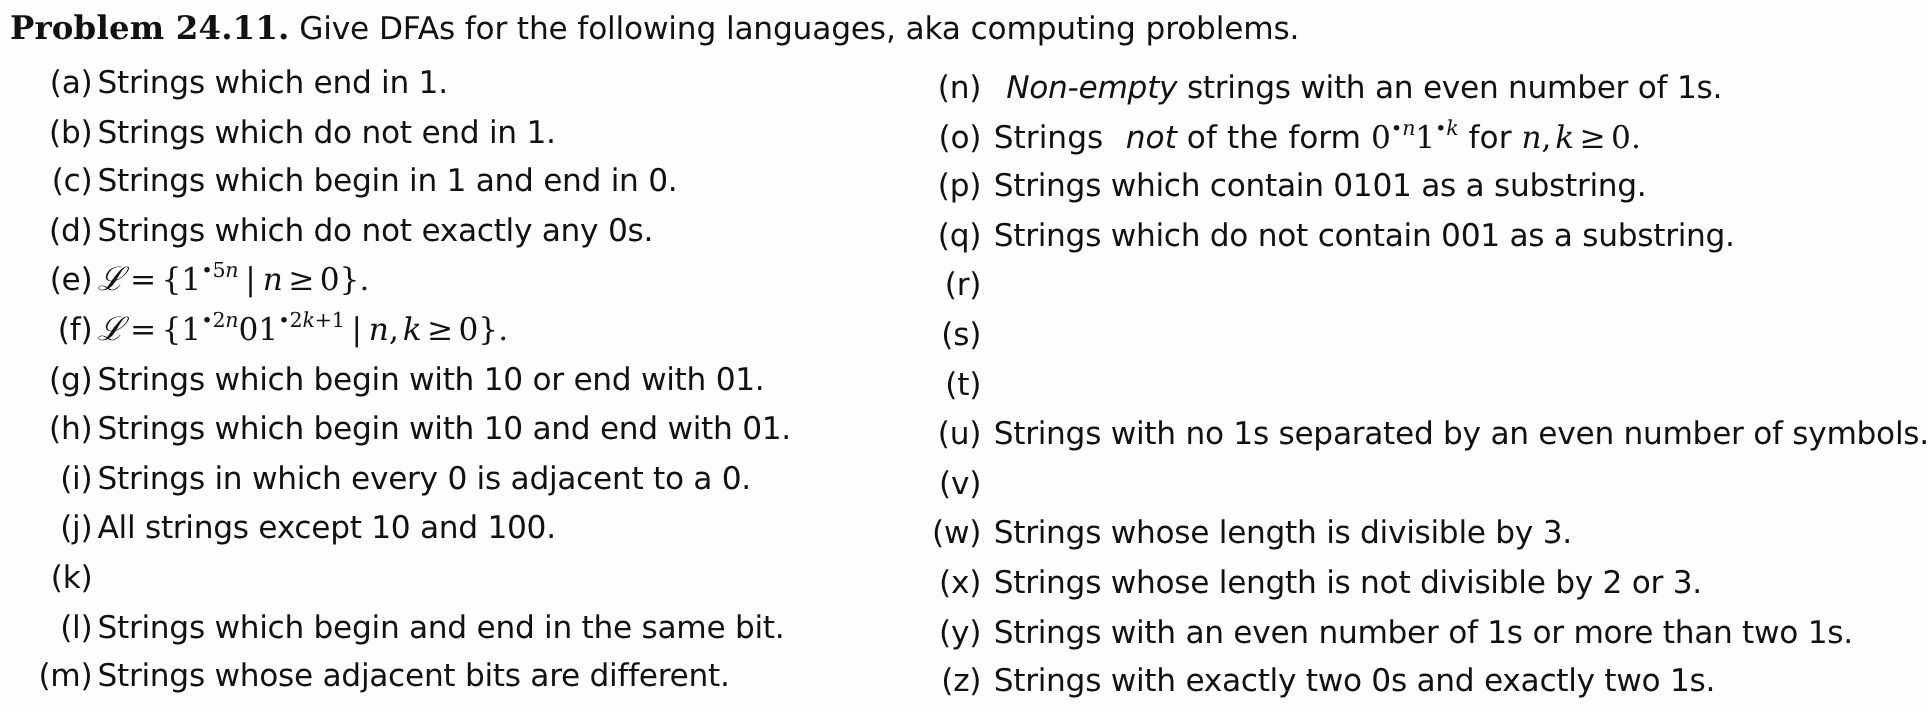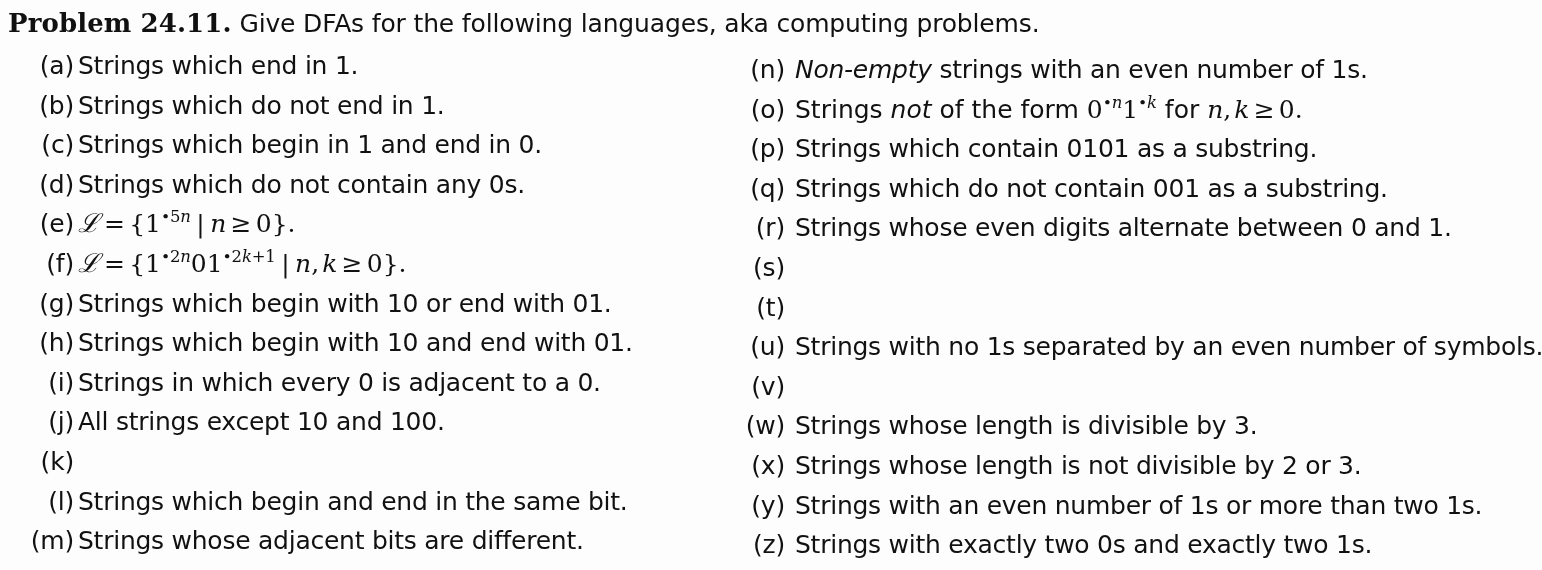--- a/index.html
+++ b/index.html
@@ -77,21 +77,21 @@
     position: absolute;
     top: 0;
     font-family: "DejaVu Sans", sans-serif;
     font-size: 25px;
     line-height: 33px;
     letter-spacing: -0.25px;
   }
   .col-left  .item-body { left: 78px; }
   .col-right .item-body { left: 73px; }
 
-  .item-body em { font-style: italic; }
+  .item-body em { font-style: italic; margin-left: 10px; }
 
   
   .math {
     font-family: "DejaVu Serif", serif;
     font-size: 25px;
     letter-spacing: 0;
   }
   .math .mi {           
     font-style: italic;
     font-family: "DejaVu Serif", serif;
@@ -154,21 +154,21 @@
       <div class="item" style="top: 88.6px; position: absolute; left: 0px; width: 100%;">
         <div class="item-label">(b)</div>
         <div class="item-body">Strings which do not end in 1.</div>
       </div>
       <div class="item" style="top: 128.2px; position: absolute; left: 0px; width: 100%;">
         <div class="item-label">(c)</div>
         <div class="item-body">Strings which begin in 1 and end in 0.</div>
       </div>
       <div class="item" style="top: 167.8px; position: absolute; left: 0px; width: 100%;">
         <div class="item-label">(d)</div>
-        <div class="item-body">Strings which do not contain any 0s.</div>
+        <div class="item-body">Strings which do not exactly any 0s.</div>
       </div>
       <div class="item" style="top: 207.4px; position: absolute; left: 0px; width: 100%;">
         <div class="item-label">(e)</div>
         <div class="item-body"><span class="math"><span class="cal">ℒ</span><span class="mo">=</span><span class="brace">{</span><span class="mn">1</span><sup><span class="dot">•</span><span class="up">5</span><span>n</span></sup><span class="mid">|</span><span class="mi">n</span><span class="mo">≥</span><span class="mn">0</span><span class="brace">}</span><span class="mn">.</span></span></div>
       </div>
       <div class="item" style="top: 247px; position: absolute; left: 0px; width: 100%;">
         <div class="item-label">(f)</div>
         <div class="item-body"><span class="math"><span class="cal">ℒ</span><span class="mo">=</span><span class="brace">{</span><span class="mn">1</span><sup><span class="dot">•</span><span class="up">2</span><span>n</span></sup><span class="mn">01</span><sup><span class="dot">•</span><span class="up">2</span><span>k</span><span class="up">+1</span></sup><span class="mid">|</span><span class="mi">n</span><span class="comma">,</span><span class="mi">k</span><span class="mo">≥</span><span class="mn">0</span><span class="brace">}</span><span class="mn">.</span></span></div>
       </div>
       <div class="item" style="top: 286.6px; position: absolute; left: 0px; width: 100%;">
@@ -212,21 +212,20 @@
       <div class="item" style="top: 132.2px; position: absolute; left: 0px; width: 100%;">
         <div class="item-label">(p)</div>
         <div class="item-body">Strings which contain 0101 as a substring.</div>
       </div>
       <div class="item" style="top: 171.8px; position: absolute; left: 0px; width: 100%;">
         <div class="item-label">(q)</div>
         <div class="item-body">Strings which do not contain 001 as a substring.</div>
       </div>
       <div class="item" style="top: 211.4px; position: absolute; left: 0px; width: 100%;">
         <div class="item-label">(r)</div>
-        <div class="item-body">Strings whose even digits alternate between 0 and 1.</div>
       </div>
       <div class="item" style="top: 251px; position: absolute; left: 0px; width: 100%;">
         <div class="item-label">(s)</div>
       </div>
       <div class="item" style="top: 290.6px; position: absolute; left: 0px; width: 100%;">
         <div class="item-label">(t)</div>
       </div>
       <div class="item" style="top: 330.2px; position: absolute; left: 0px; width: 100%;">
         <div class="item-label">(u)</div>
         <div class="item-body">Strings with no 1s separated by an even number of symbols.</div>

